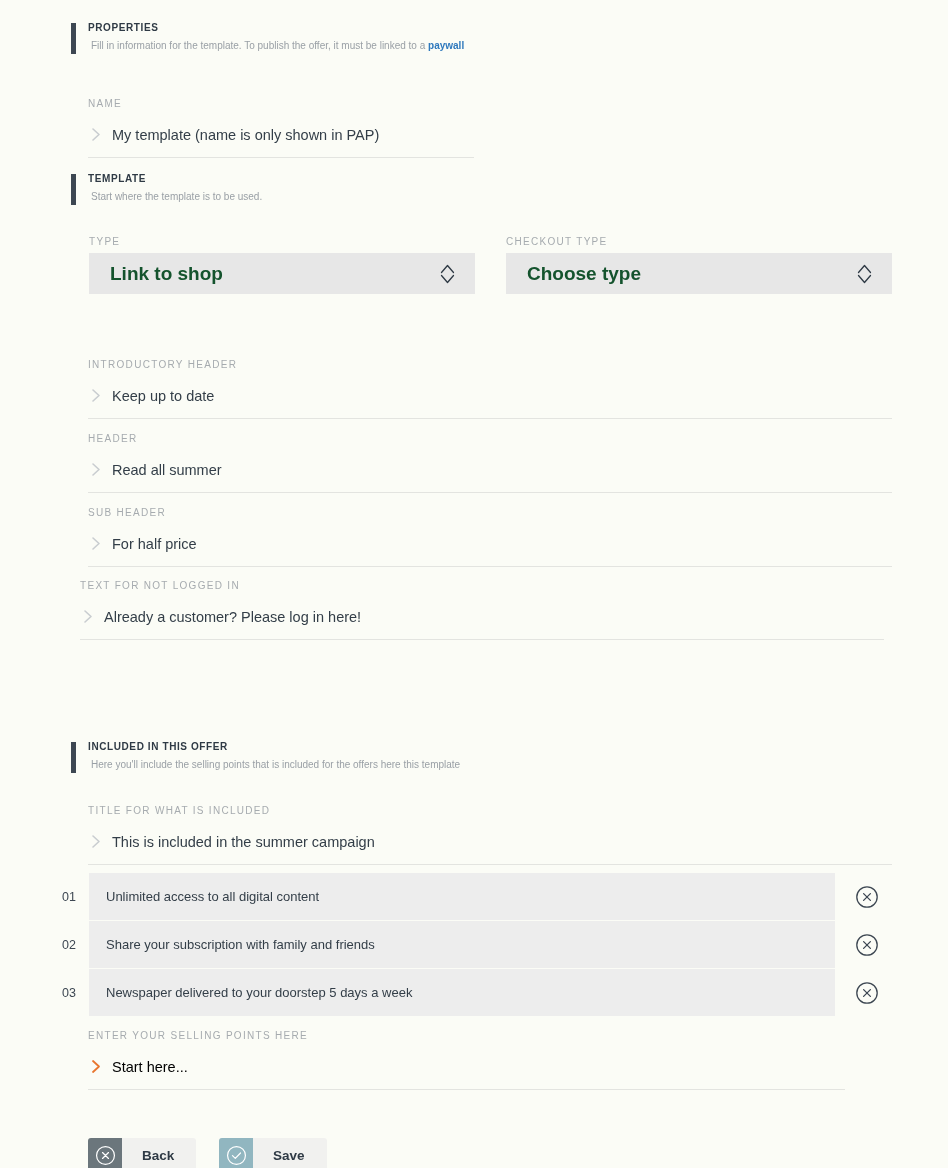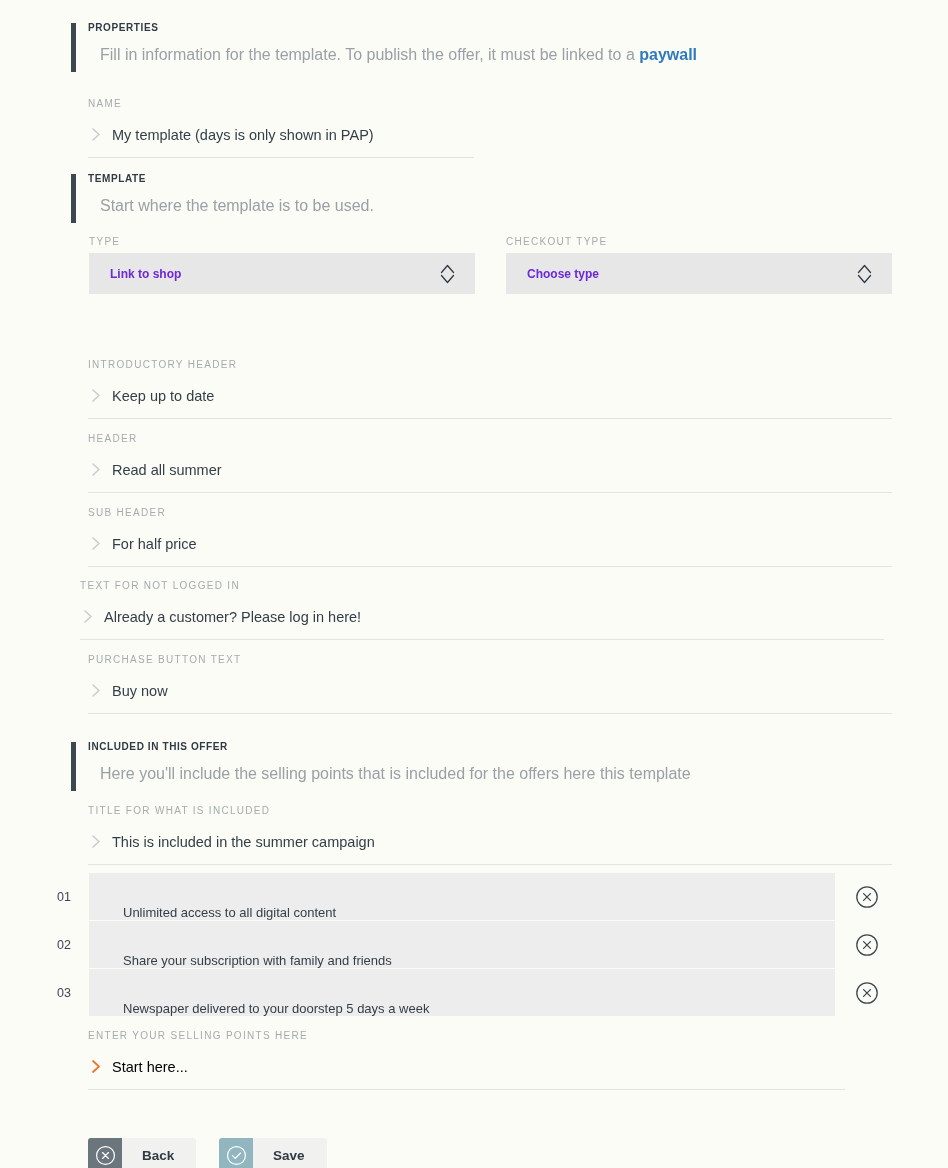--- a/index.html
+++ b/index.html
@@ -40,24 +40,24 @@
   .section-title {
     font-size: 10px;
     font-weight: bold;
     letter-spacing: 0.6px;
     color: #2f3a45;
     text-transform: uppercase;
     line-height: 15px;
     margin: 0 0 3px 0;
   }
   .section-desc {
-    font-size: 16px;
+    font-size: 10px;
     color: #9aa0a6;
     line-height: 16px;
-    margin: 12px;
+    margin: 3px;
   }
   .section-desc a,
   .section-desc .link {
     color: #2f79bd;
     font-weight: bold;
     text-decoration: none;
   }
 
   
   .field-label {
@@ -115,23 +115,23 @@
   }
   .select-box {
     position: absolute;
     background: #e7e7e7;
     display: flex;
     align-items: center;
     box-sizing: border-box;
     padding: 0 18px 0 21px;
   }
   .select-text {
-    font-size: 12px;
+    font-size: 19px;
     font-weight: bold;
-    color: #6d28d9;
+    color: #14532d;
     flex: 1;
   }
   .select-arrows {
     flex: none;
     width: 20px;
     height: 28px;
     display: flex;
     flex-direction: column;
     align-items: center;
     justify-content: center;
@@ -145,32 +145,32 @@
     height: 47px;
     display: flex;
     align-items: center;
   }
   .sp-num {
     position: absolute;
     left: 57px;
     width: 24px;
     font-size: 12.5px;
     color: #3d4752;
-    text-align: left;
+    text-align: center;
   }
   .sp-box {
     position: absolute;
     left: 89px;
     width: 746px;
     height: 47px;
     background: #ededed;
     display: flex;
-    align-items: flex-end;
+    align-items: center;
     box-sizing: border-box;
-    padding-left: 34px;
+    padding-left: 17px;
   }
   .sp-text {
     font-size: 13px;
     color: #333e48;
   }
   .sp-remove {
     position: absolute;
     left: 855px;
     width: 24px;
     height: 24px;
@@ -221,21 +221,21 @@
   </div>
 
   <div class="field" style="top:97px; left:88px; width:386px;">
     <div class="field-label">NAME</div>
     <div class="field-input-row">
       <span class="chev">
         <svg width="11" height="15" viewBox="0 0 11 15" fill="none">
           <path d="M2 2 L8 7.5 L2 13" stroke="#c9cdd0" stroke-width="1.6" stroke-linecap="round" stroke-linejoin="round"></path>
         </svg>
       </span>
-      <span class="field-value">My template (days is only shown in PAP)</span>
+      <span class="field-value">My template (name is only shown in PAP)</span>
     </div>
     <div class="underline" style="margin-top:9px;"></div>
   </div>
 
   <div class="section-head" style="position:absolute; top:171px; left:0;">
     <div class="accent-bar"></div>
     <div class="section-title">TEMPLATE</div>
     <div class="section-desc">Start where the template is to be used.</div>
   </div>
 
@@ -306,32 +306,20 @@
       <span class="chev">
         <svg width="11" height="15" viewBox="0 0 11 15" fill="none">
           <path d="M2 2 L8 7.5 L2 13" stroke="#c9cdd0" stroke-width="1.6" stroke-linecap="round" stroke-linejoin="round"></path>
         </svg>
       </span>
       <span class="field-value">Already a customer? Please log in here!</span>
     </div>
     <div class="underline" style="margin-top:9px;"></div>
   </div>
 
-  <div class="field" style="top:653px; left:88px; width:804px;">
-    <div class="field-label">PURCHASE BUTTON TEXT</div>
-    <div class="field-input-row">
-      <span class="chev">
-        <svg width="11" height="15" viewBox="0 0 11 15" fill="none">
-          <path d="M2 2 L8 7.5 L2 13" stroke="#c9cdd0" stroke-width="1.6" stroke-linecap="round" stroke-linejoin="round"></path>
-        </svg>
-      </span>
-      <span class="field-value">Buy now</span>
-    </div>
-    <div class="underline" style="margin-top:9px;"></div>
-  </div>
 
   <div class="section-head" style="position:absolute; top:739px; left:0;">
     <div class="accent-bar"></div>
     <div class="section-title">INCLUDED IN THIS OFFER</div>
     <div class="section-desc">Here you'll include the selling points that is included for the offers here this template</div>
   </div>
 
   <div class="field" style="top:804px; left:88px; width:804px;">
     <div class="field-label">TITLE FOR WHAT IS INCLUDED</div>
     <div class="field-input-row">

